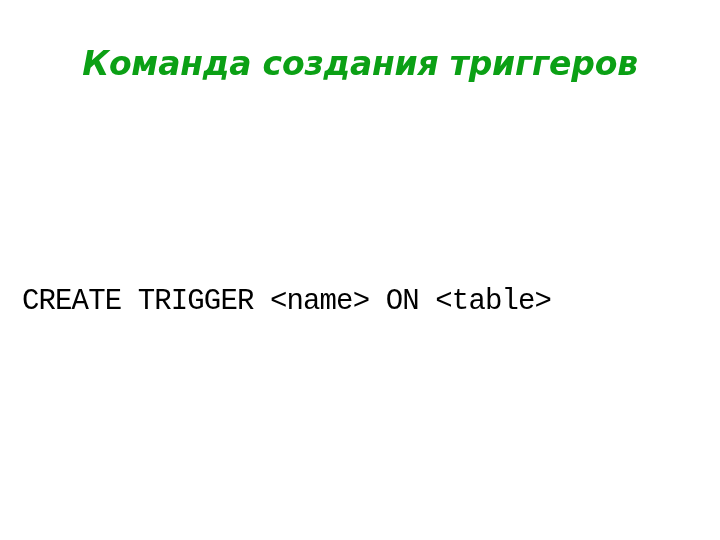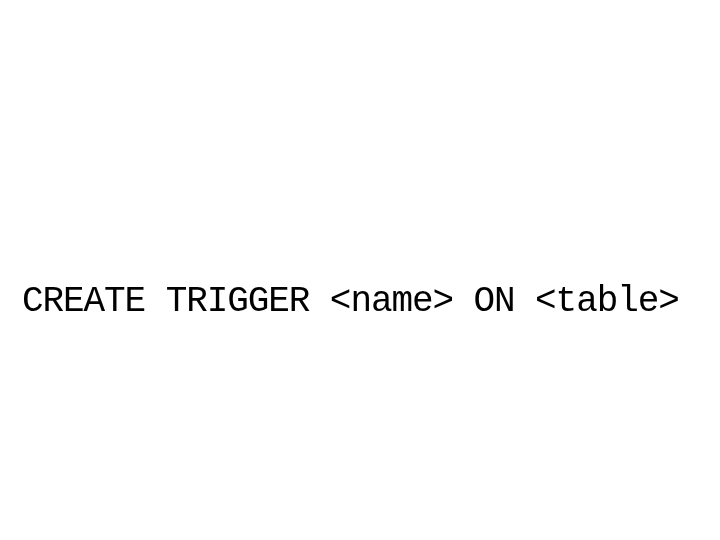--- a/index.html
+++ b/index.html
@@ -49,21 +49,21 @@
     color: #000000;
     white-space: pre;
   }
 
   .code-para {
     margin: 0;
     padding: 0;
     line-height: 30px;
     white-space: pre;
     font-family: "Liberation Mono", "DejaVu Sans Mono", monospace;
-    font-size: 36px;
+    font-size: 29px;
     color: #000000;
     letter-spacing: -0.03em;
   }
 
   .code-para + .code-para {
     margin-top: 13px;
   }
 
   
   .code-para.tight {
@@ -72,20 +72,21 @@
   .code-line {
     display: block;
     white-space: pre;
   }
 </style>
 </head>
 <body>
 
 <div class="slide" style="background: rgb(255, 255, 255);">
 
+  <div class="slide-title" style="color: rgb(11, 160, 21);">Команда создания триггеров</div>
 
   <div class="body-block" style="color: rgb(0, 0, 0);">
 
     <div class="code-para">
       <span class="code-line">CREATE TRIGGER &lt;name&gt; ON &lt;table&gt;</span>
     </div>
 
     <div class="code-para tight">
       
       

